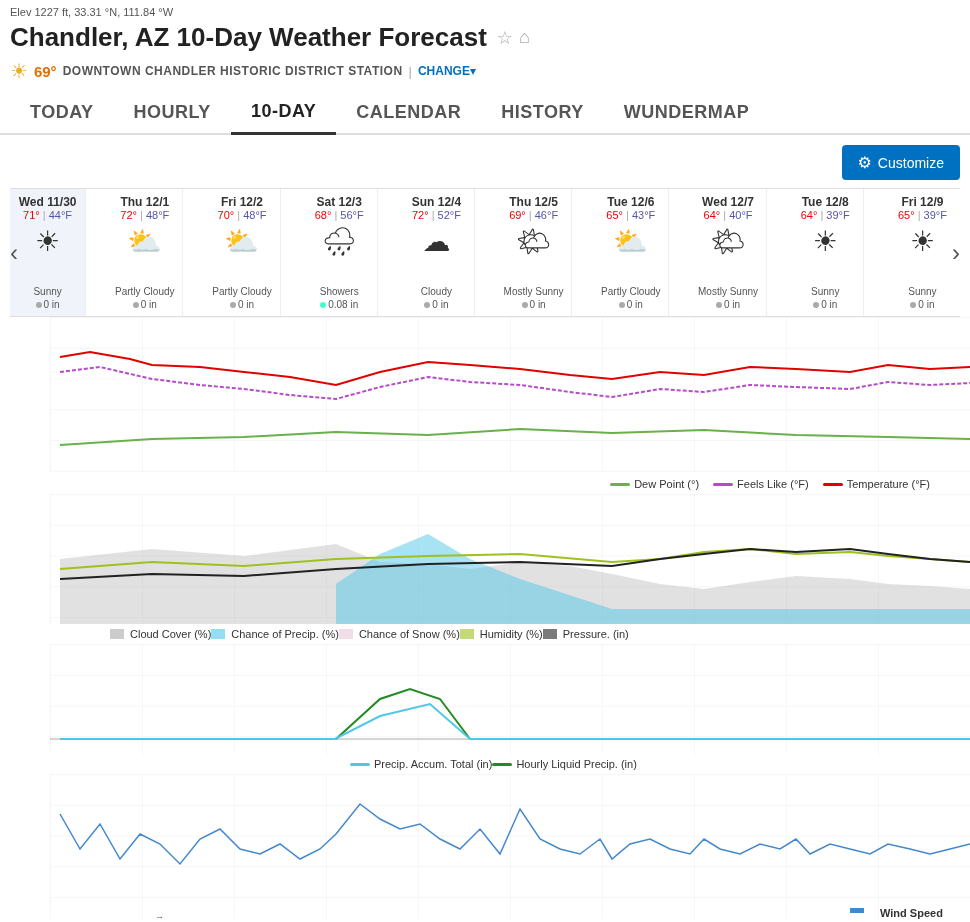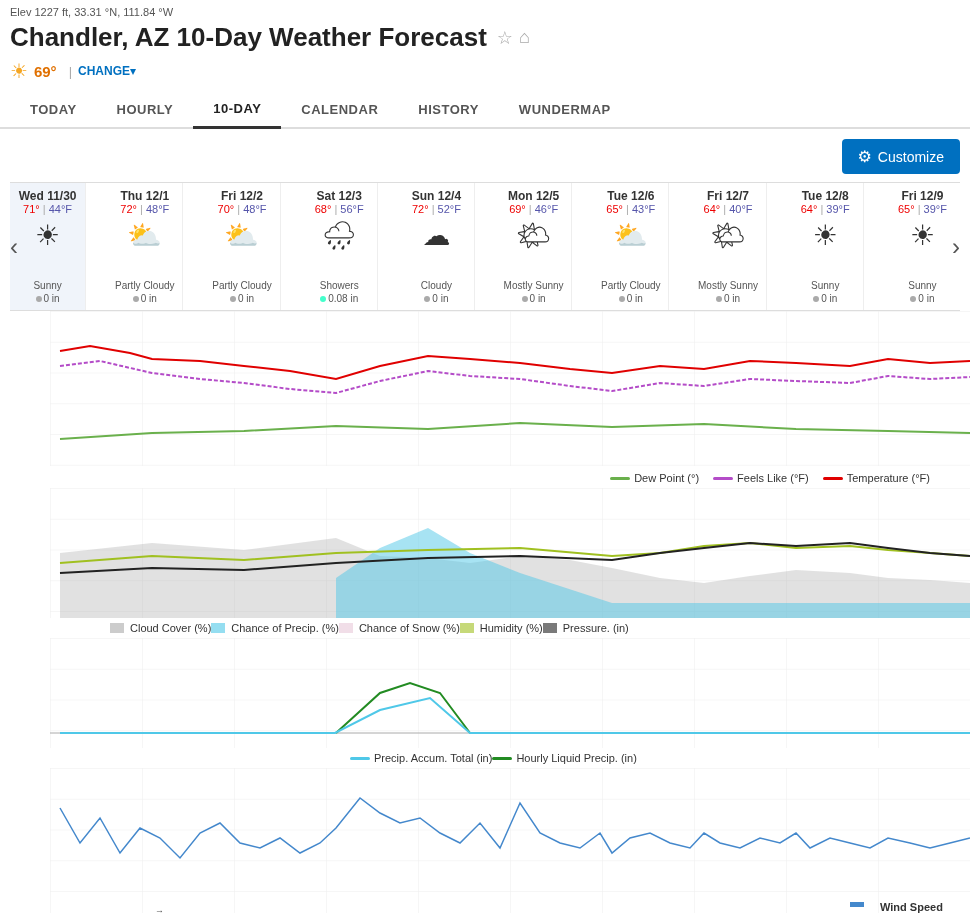--- a/index.html
+++ b/index.html
@@ -13,21 +13,21 @@
 
     .station-bar { display: flex; align-items: center; padding: 2px 10px 8px; font-size: 13px; }
     .sun-icon { color: #f5a623; font-size: 20px; margin-right: 6px; }
     .temp-val { color: #e07000; font-weight: bold; font-size: 15px; margin-right: 6px; }
     .station-name { color: #555; font-weight: bold; font-size: 12px; letter-spacing: 0.5px; }
     .separator { color: #aaa; margin: 0 6px; }
     .change-link { color: #0070c0; font-size: 12px; font-weight: bold; cursor: pointer; text-decoration: none; }
     .chevron { color: #0070c0; font-size: 12px; }
 
     .nav-tabs { display: flex; border-bottom: 2px solid #ddd; padding: 0 10px; }
-    .nav-tab { padding: 10px 20px; font-size: 13px; font-weight: bold; color: #555; cursor: pointer; border: none; background: none; text-transform: uppercase; letter-spacing: 0.5px; }
+    .nav-tab { padding: 10px 20px; font-size: 18px; font-weight: bold; color: #555; cursor: pointer; border: none; background: none; text-transform: uppercase; letter-spacing: 0.5px; }
     .nav-tab.active { color: #222; border-bottom: 3px solid #333; background: #fff; margin-bottom: -2px; }
 
     .content-area { padding: 10px 10px 0; }
 
     .customize-bar { display: flex; justify-content: flex-end; margin-bottom: 8px; }
     .customize-btn { background: #0070c0; color: #fff; border: none; padding: 8px 16px; font-size: 14px; cursor: pointer; border-radius: 4px; display: flex; align-items: center; gap: 6px; }
     .customize-btn .gear { font-size: 16px; }
 
     .forecast-scroll { position: relative; }
     .prev-btn, .next-btn { position: absolute; top: 50%; transform: translateY(-50%); background: none; border: none; font-size: 24px; color: #555; cursor: pointer; z-index: 10; padding: 10px; }
@@ -69,20 +69,21 @@
 
 <div class="title-bar">
   <span class="city-title">Chandler, AZ 10-Day Weather Forecast</span>
   <span class="star-icon">☆</span>
   <span class="home-icon">⌂</span>
 </div>
 
 <div class="station-bar">
   <span class="sun-icon">☀</span>
   <span class="temp-val">69°</span>
+  <span class="station-name">DOWNTOWN CHANDLER HISTORIC DISTRICT STATION</span>
   <span class="separator">|</span>
   <span class="change-link">CHANGE</span>
   <span class="chevron">▾</span>
 </div>
 
 <div class="nav-tabs">
   <button class="nav-tab">TODAY</button>
   <button class="nav-tab">HOURLY</button>
   <button class="nav-tab active">10-DAY</button>
   <button class="nav-tab">CALENDAR</button>
@@ -165,21 +166,21 @@
       <span class="day-low">52°F</span>
     </div>
     <div class="day-icon">☁</div>
     <div class="day-desc">Cloudy</div>
     <div class="day-precip">
       <span class="precip-dot "></span>
       0 in
     </div>
   </div>
         <div class="day-col">
-    <div class="day-name">Mon 12/5</div>
+    <div class="day-name">Thu 12/5</div>
     <div class="day-temps">
       <span class="day-high">69°</span>
       <span style="color:#aaa"> | </span>
       <span class="day-low">46°F</span>
     </div>
     <div class="day-icon">🌤</div>
     <div class="day-desc">Mostly Sunny</div>
     <div class="day-precip">
       <span class="precip-dot "></span>
       0 in
@@ -193,21 +194,21 @@
       <span class="day-low">43°F</span>
     </div>
     <div class="day-icon">⛅</div>
     <div class="day-desc">Partly Cloudy</div>
     <div class="day-precip">
       <span class="precip-dot "></span>
       0 in
     </div>
   </div>
         <div class="day-col">
-    <div class="day-name">Fri 12/7</div>
+    <div class="day-name">Wed 12/7</div>
     <div class="day-temps">
       <span class="day-high">64°</span>
       <span style="color:#aaa"> | </span>
       <span class="day-low">40°F</span>
     </div>
     <div class="day-icon">🌤</div>
     <div class="day-desc">Mostly Sunny</div>
     <div class="day-precip">
       <span class="precip-dot "></span>
       0 in

